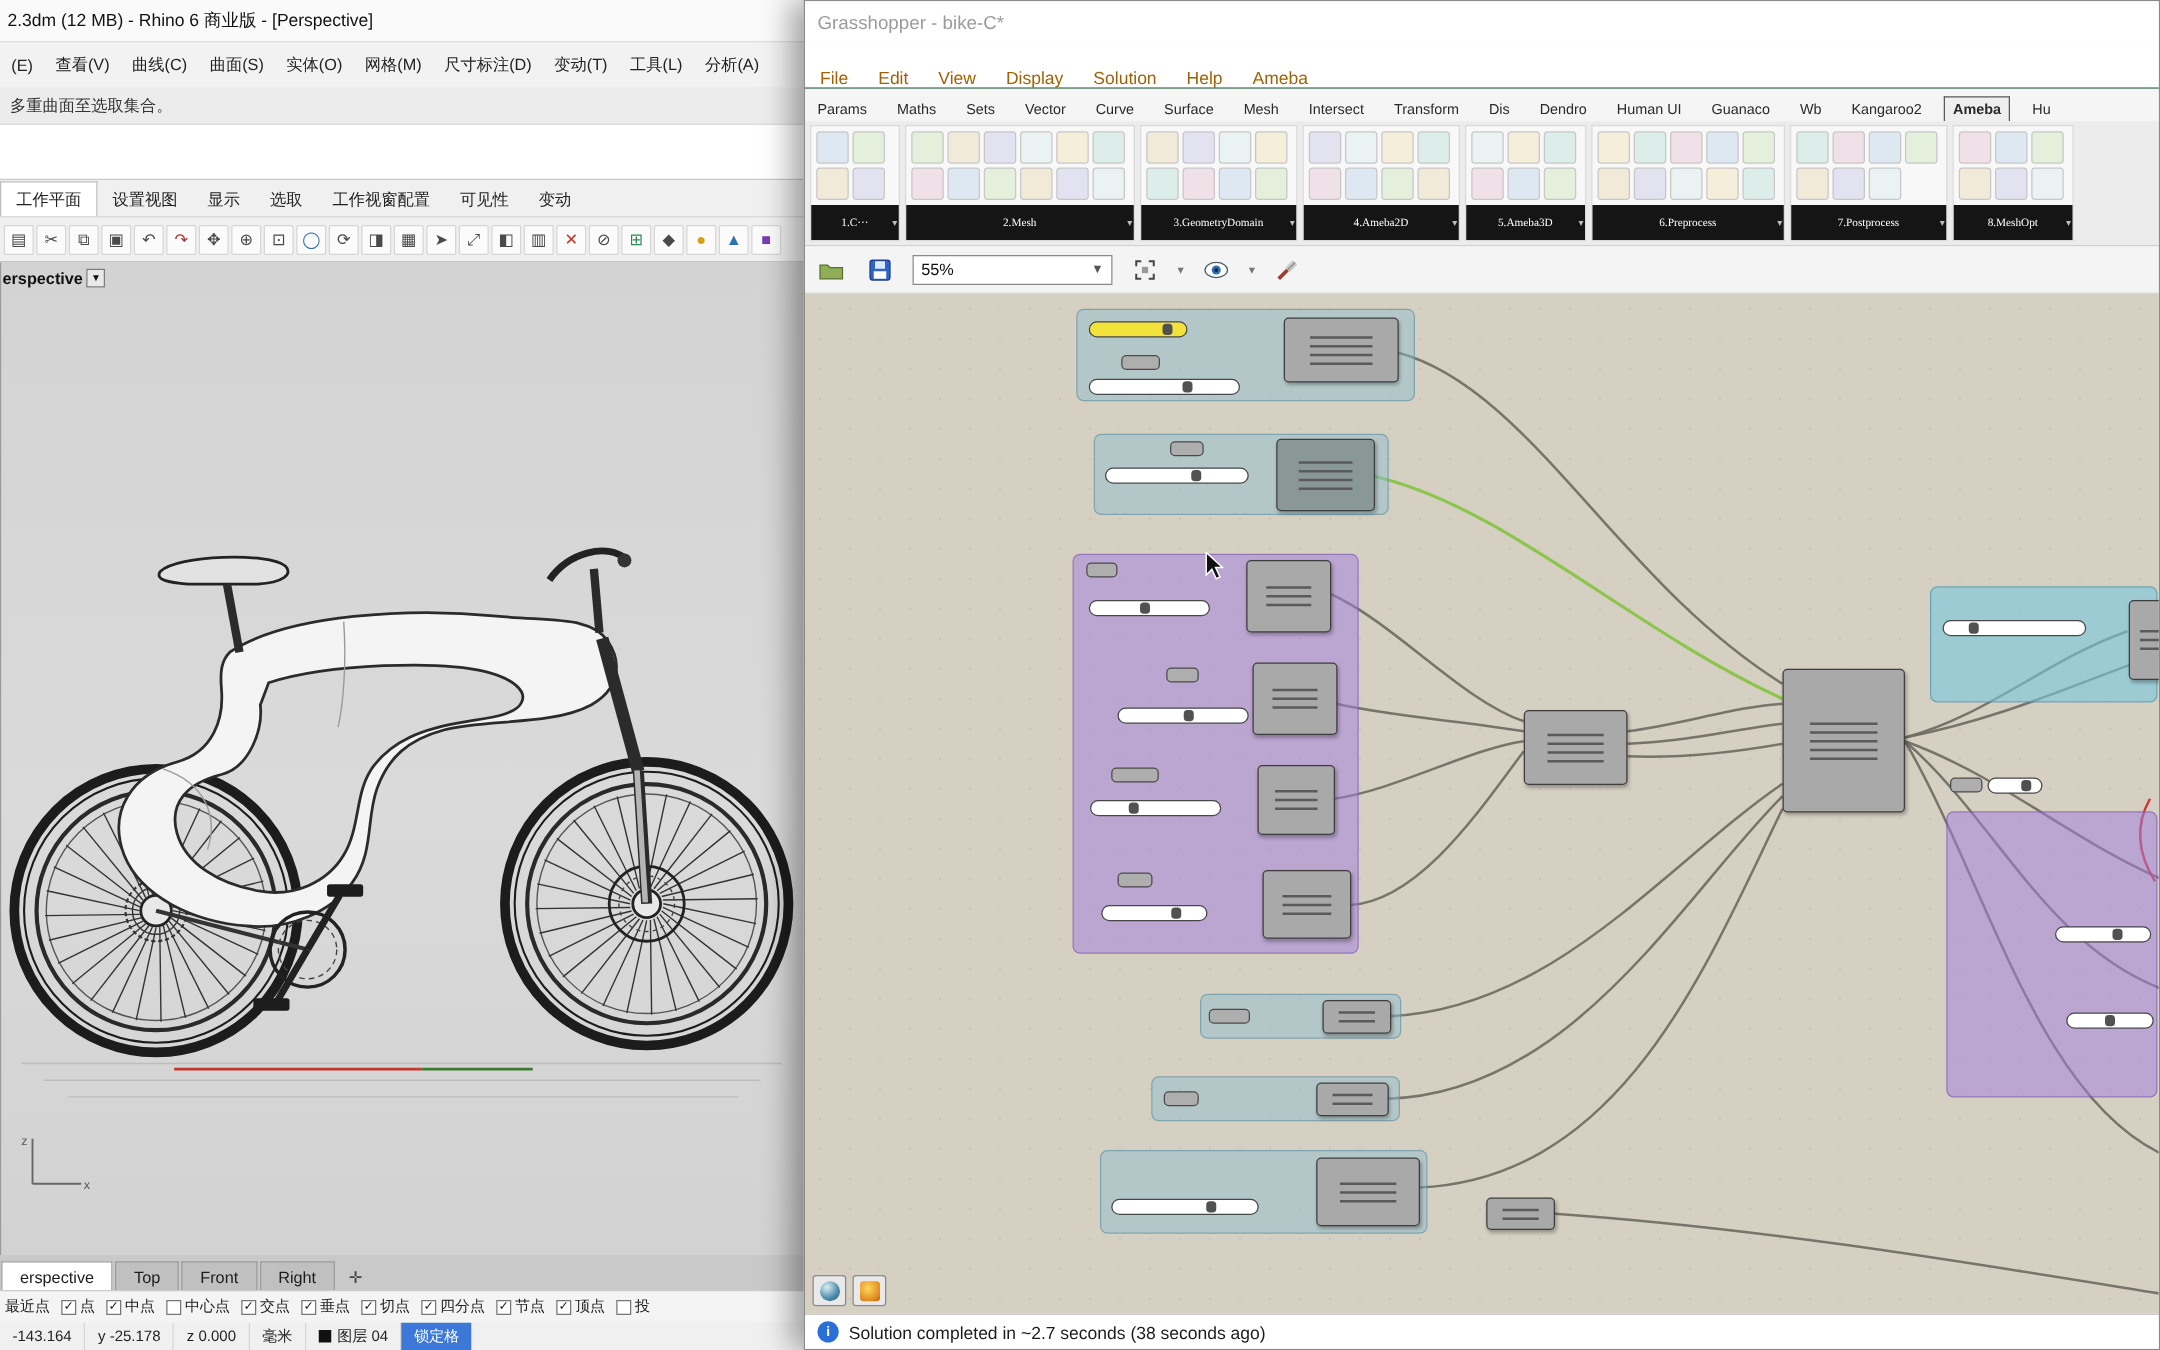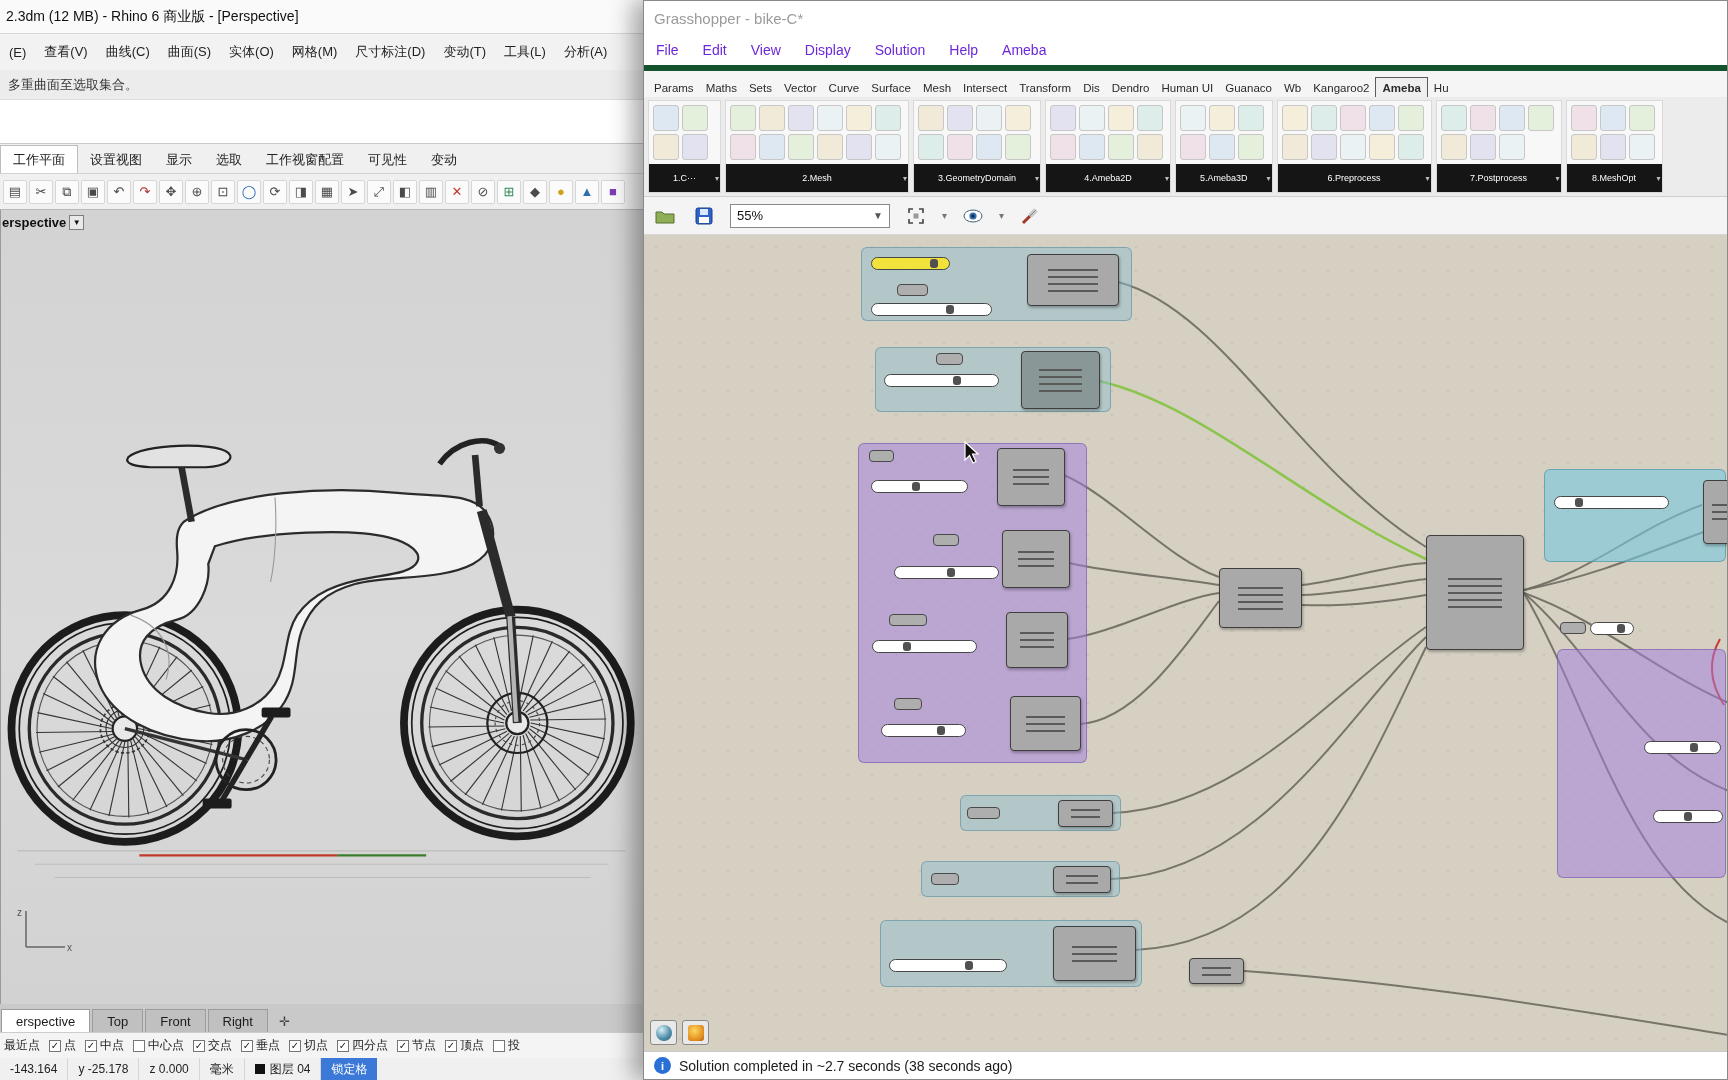--- a/index.html
+++ b/index.html
@@ -32,30 +32,30 @@
   .chk { width:12px; height:12px; border:1px solid #767676; background:#fff; margin-right:3px; display:inline-flex; align-items:center; justify-content:center; font-size:10px; line-height:1; color:#1a1a1a; }
   .chk.on::after { content:"✓"; }
   .r-status { height:22px; background:#f0f0f0; display:flex; align-items:center; font-size:12px; color:#222; white-space:nowrap; overflow:hidden; }
   .st { padding:0 10px; border-right:1px solid #d6d6d6; height:100%; display:flex; align-items:center; }
   .st .swatch { width:10px; height:10px; background:#111; display:inline-block; margin-right:5px; }
   .st.snap { background:#3b78d8; color:#fff; border-right:none; }
 
   
   .gh { position:absolute; left:643px; top:0; width:1085px; height:1080px; background:#f0f0f0; border:1px solid #8a8a8a; box-shadow:-10px 0 22px rgba(0,0,0,.35); display:flex; flex-direction:column; }
   .g-title { height:34px; background:#ffffff; display:flex; align-items:center; padding-left:10px; font-size:15px; color:#9b9b9b; }
-  .g-menu { height:36px; background:#ffffff; border-bottom:6px solid #14532d; display:flex; align-items:center; font-size:14px; color:#6d28d9; }
+  .g-menu { height:36px; background:#ffffff; border-bottom:1px solid #14532d; display:flex; align-items:flex-end; font-size:14px; color:#a16207; }
   .g-menu .menu-item { padding:0 12px; }
-  .g-tabs { height:26px; background:#f5f5f5; display:flex; align-items:flex-end; padding:0 4px; font-size:11.5px; color:#2a2a2a; white-space:nowrap; overflow:hidden; }
+  .g-tabs { height:26px; background:#f5f5f5; display:flex; align-items:flex-end; padding:0 4px; font-size:11.5px; color:#2a2a2a; white-space:nowrap; overflow:hidden;gap:12px; }
   .g-tab { padding:4px 6px 3px; }
   .g-tab.active { background:#efefef; border:1px solid #5a5a5a; border-bottom:none; font-weight:bold; }
   .g-ribbon { height:100px; background:#ececec; border-bottom:1px solid #cfcfcf; display:flex; align-items:stretch; gap:4px; padding:3px 4px; overflow:hidden; }
   .rib-group { display:flex; flex-direction:column; background:#f8f8f8; border:1px solid #d9d9d9; }
   .rib-icons { flex:1; display:flex; flex-wrap:wrap; align-content:flex-start; gap:3px; padding:4px; }
   .rib-icon { width:26px; height:26px; border:1px solid #c7c7c7; border-radius:3px; }
-  .rib-label { height:32px; background:#151515; color:#ffffff; font-size:9px; display:flex; align-items:center; justify-content:center; position:relative; white-space:nowrap; padding:0 24px; }
+  .rib-label { height:32px; background:#151515; color:#ffffff; font-size:9px; display:flex; align-items:center; justify-content:center; position:relative; white-space:nowrap; padding:0 24px;font-family:Liberation Serif, serif; }
   .rib-label::after { content:"▾"; position:absolute; right:1px; font-size:8px; color:#bdbdbd; }
   .g-cnvbar { height:38px; background:#f4f4f4; border-bottom:1px solid #d8d8d8; display:flex; align-items:center; gap:13px; padding:0 8px; }
   .tool-btn { width:26px; height:26px; display:flex; align-items:center; justify-content:center; border-radius:3px; }
   .zoom-box { width:160px; height:24px; background:#fff; border:1px solid #8a8a8a; display:flex; align-items:center; justify-content:space-between; padding:0 6px; font-size:13px; color:#111; }
   .zoom-box .arrow { color:#555; font-size:10px; }
   .mini-arrow { color:#777; font-size:10px; }
   .g-canvas { flex:1; position:relative; background:#d6d0c2; background-image:radial-gradient(#c9c3b5 1px, transparent 1px); background-size:24px 24px; overflow:hidden; }
   .wires { position:absolute; inset:0; width:100%; height:100%; pointer-events:none; }
   .wires path { fill:none; stroke:#6f6b62; stroke-width:2; opacity:.92; }
   .wires path.green { stroke:#84c341; stroke-width:2.5; }

